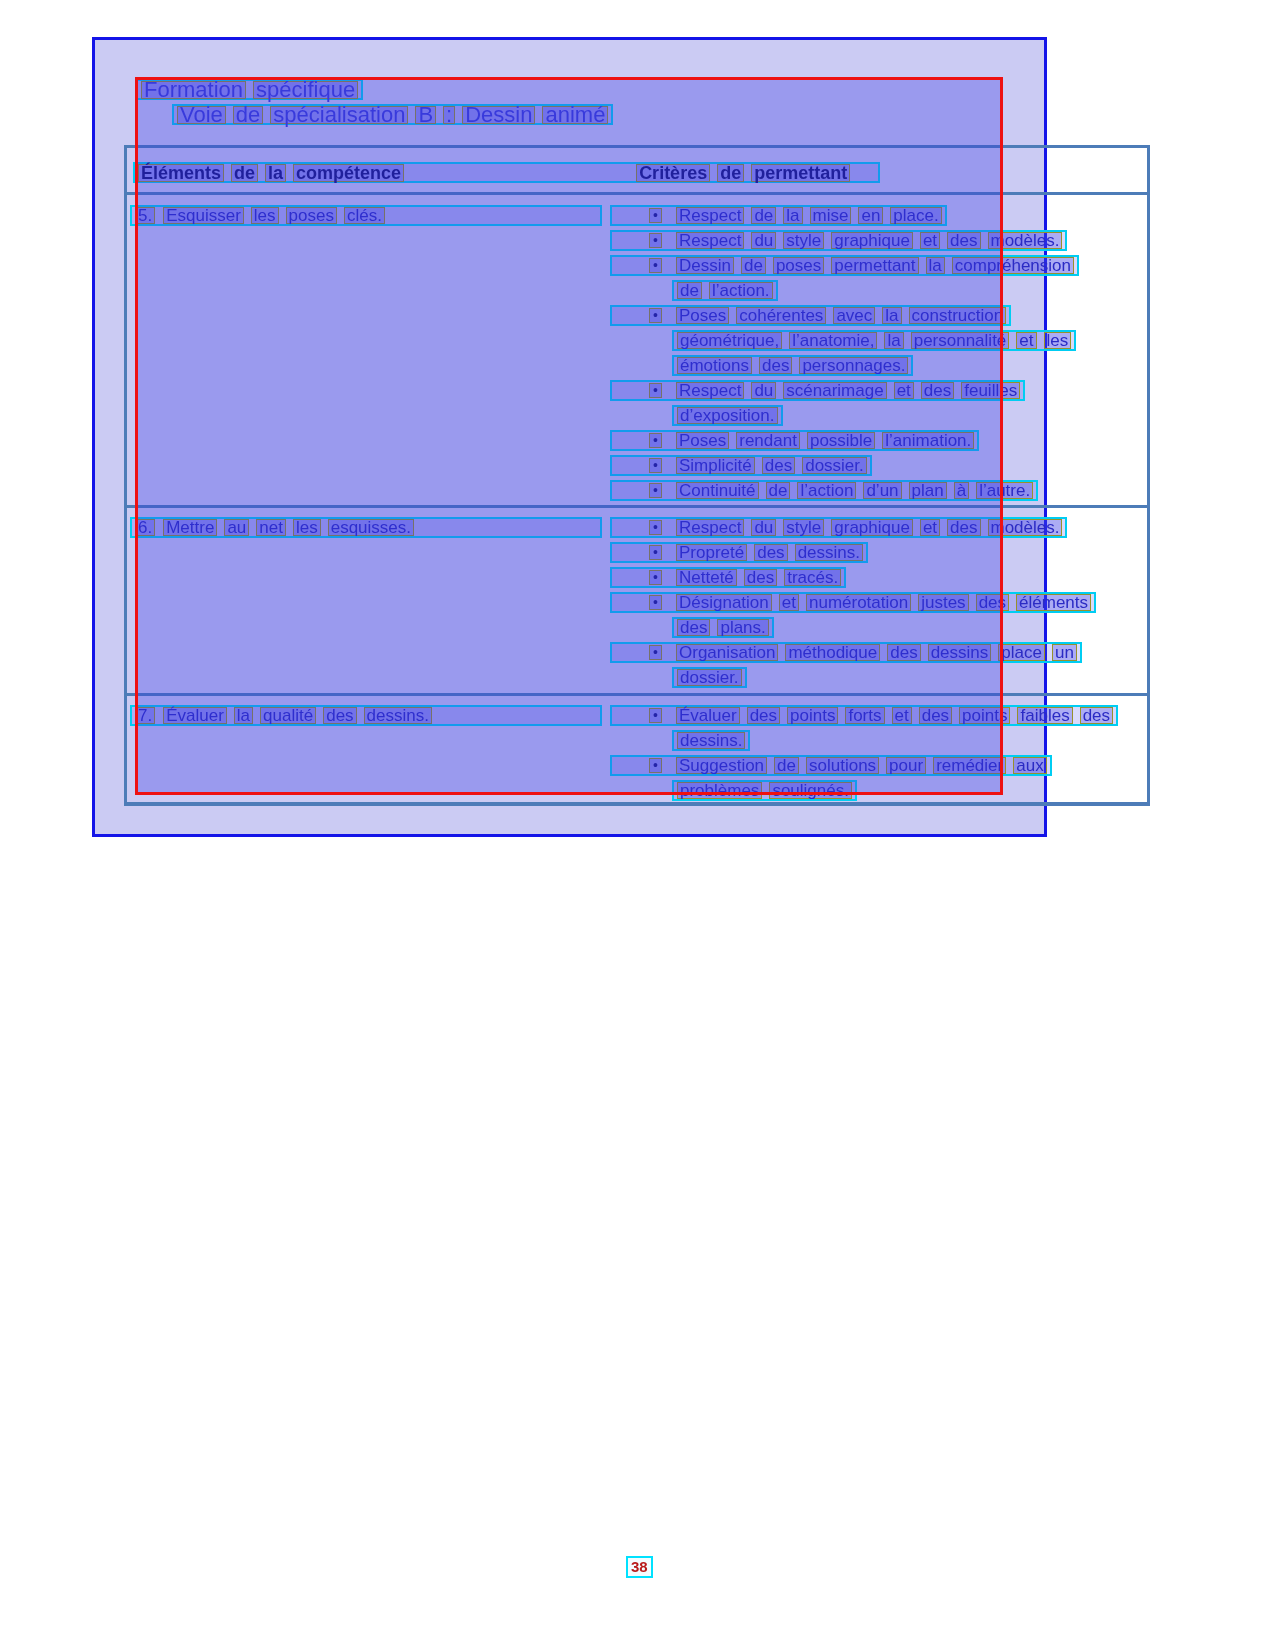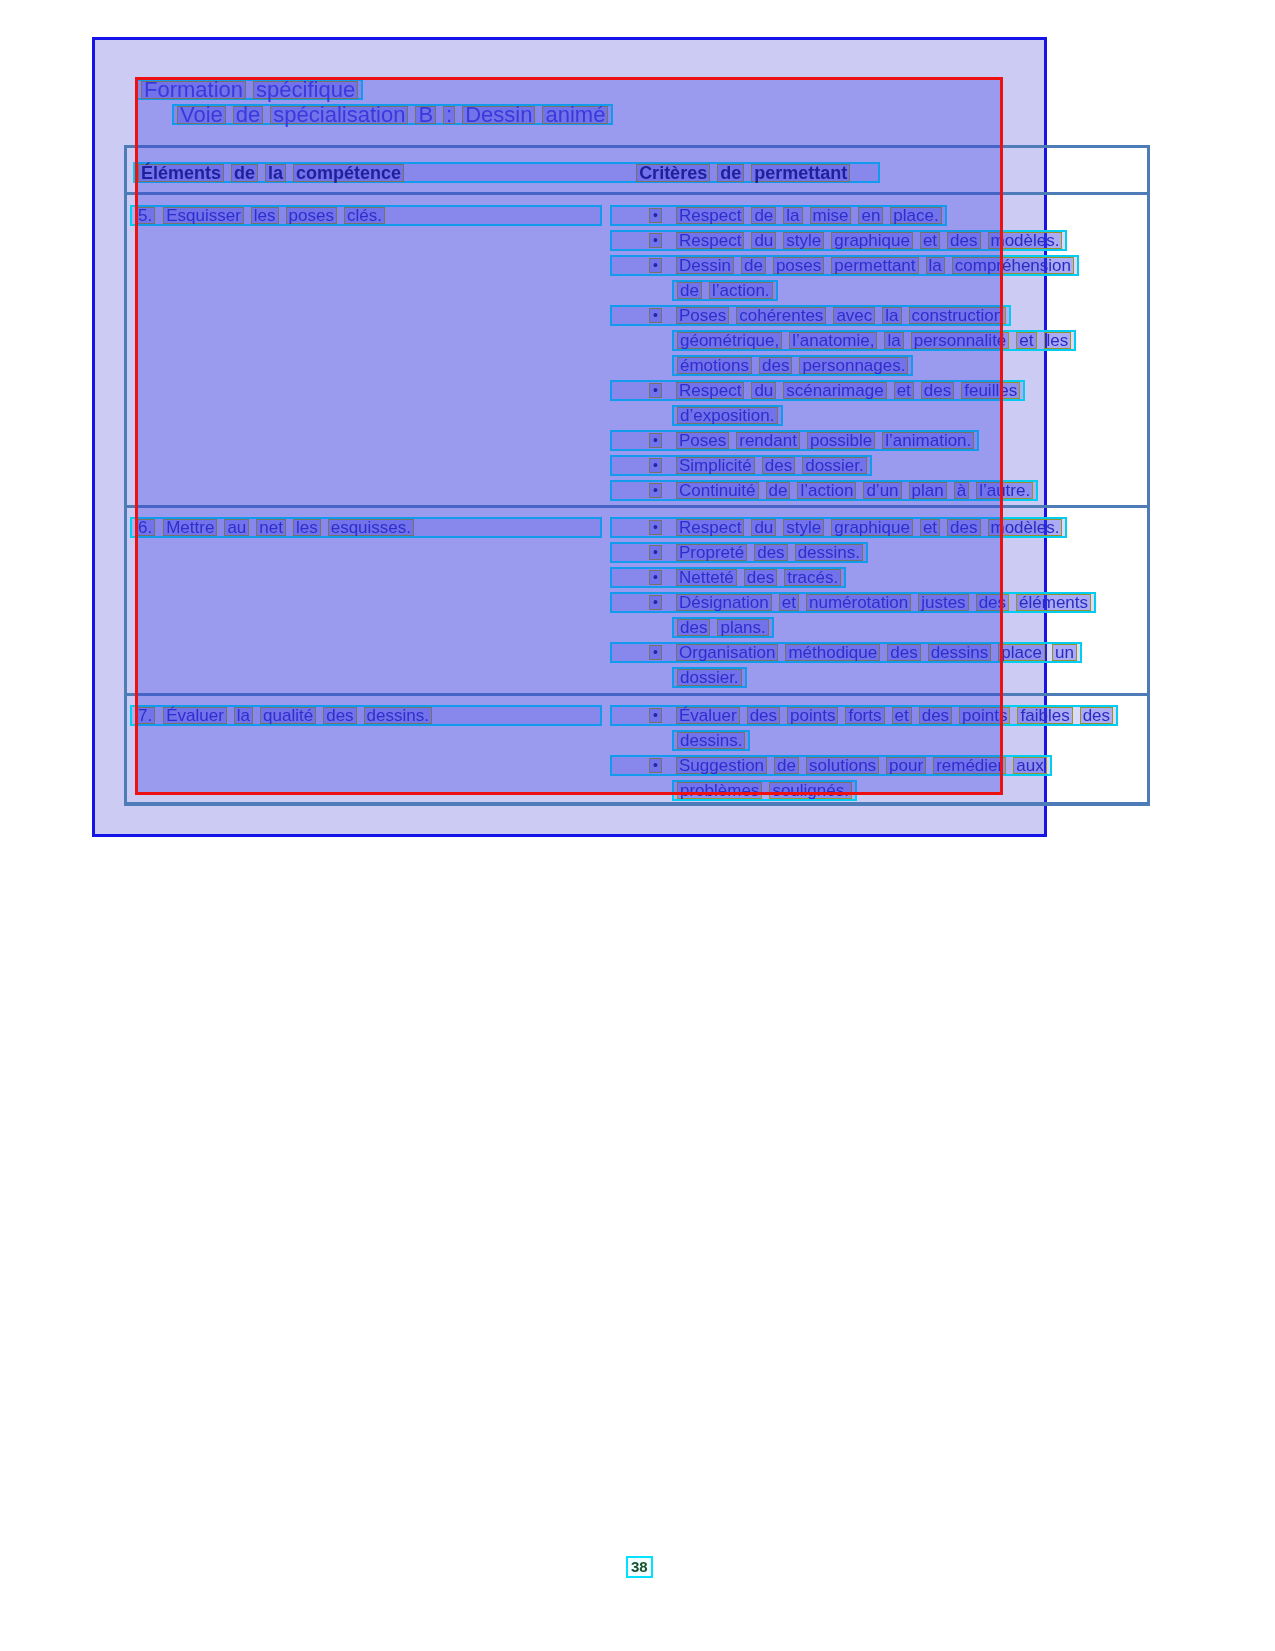--- a/index.html
+++ b/index.html
@@ -46,21 +46,21 @@
   
   .region-overlay{
     position:absolute;left:135px;top:77px;width:868px;height:718px;
     background:rgba(55,55,228,0.33);border:3px solid #ee1111;
     box-sizing:border-box;pointer-events:none;z-index:30;
   }
   .heading-abs{position:absolute;z-index:5;}
   .page-num{
     position:absolute;left:626px;top:1556px;z-index:2;
     background:#f4fdff;border:2px solid #00e2ff;box-sizing:border-box;
-    color:#14532d;font-size:15px;line-height:16px;padding:1px 3px;font-weight:bold;
+    color:#b91c1c;font-size:15px;line-height:16px;padding:1px 3px;font-weight:bold;
   }
 </style>
 </head>
 <body>
 
 <div class="canvas">
 
   <div class="page-rect"></div>
 
   <div class="heading-abs" style="left:136px;top:79px;">

